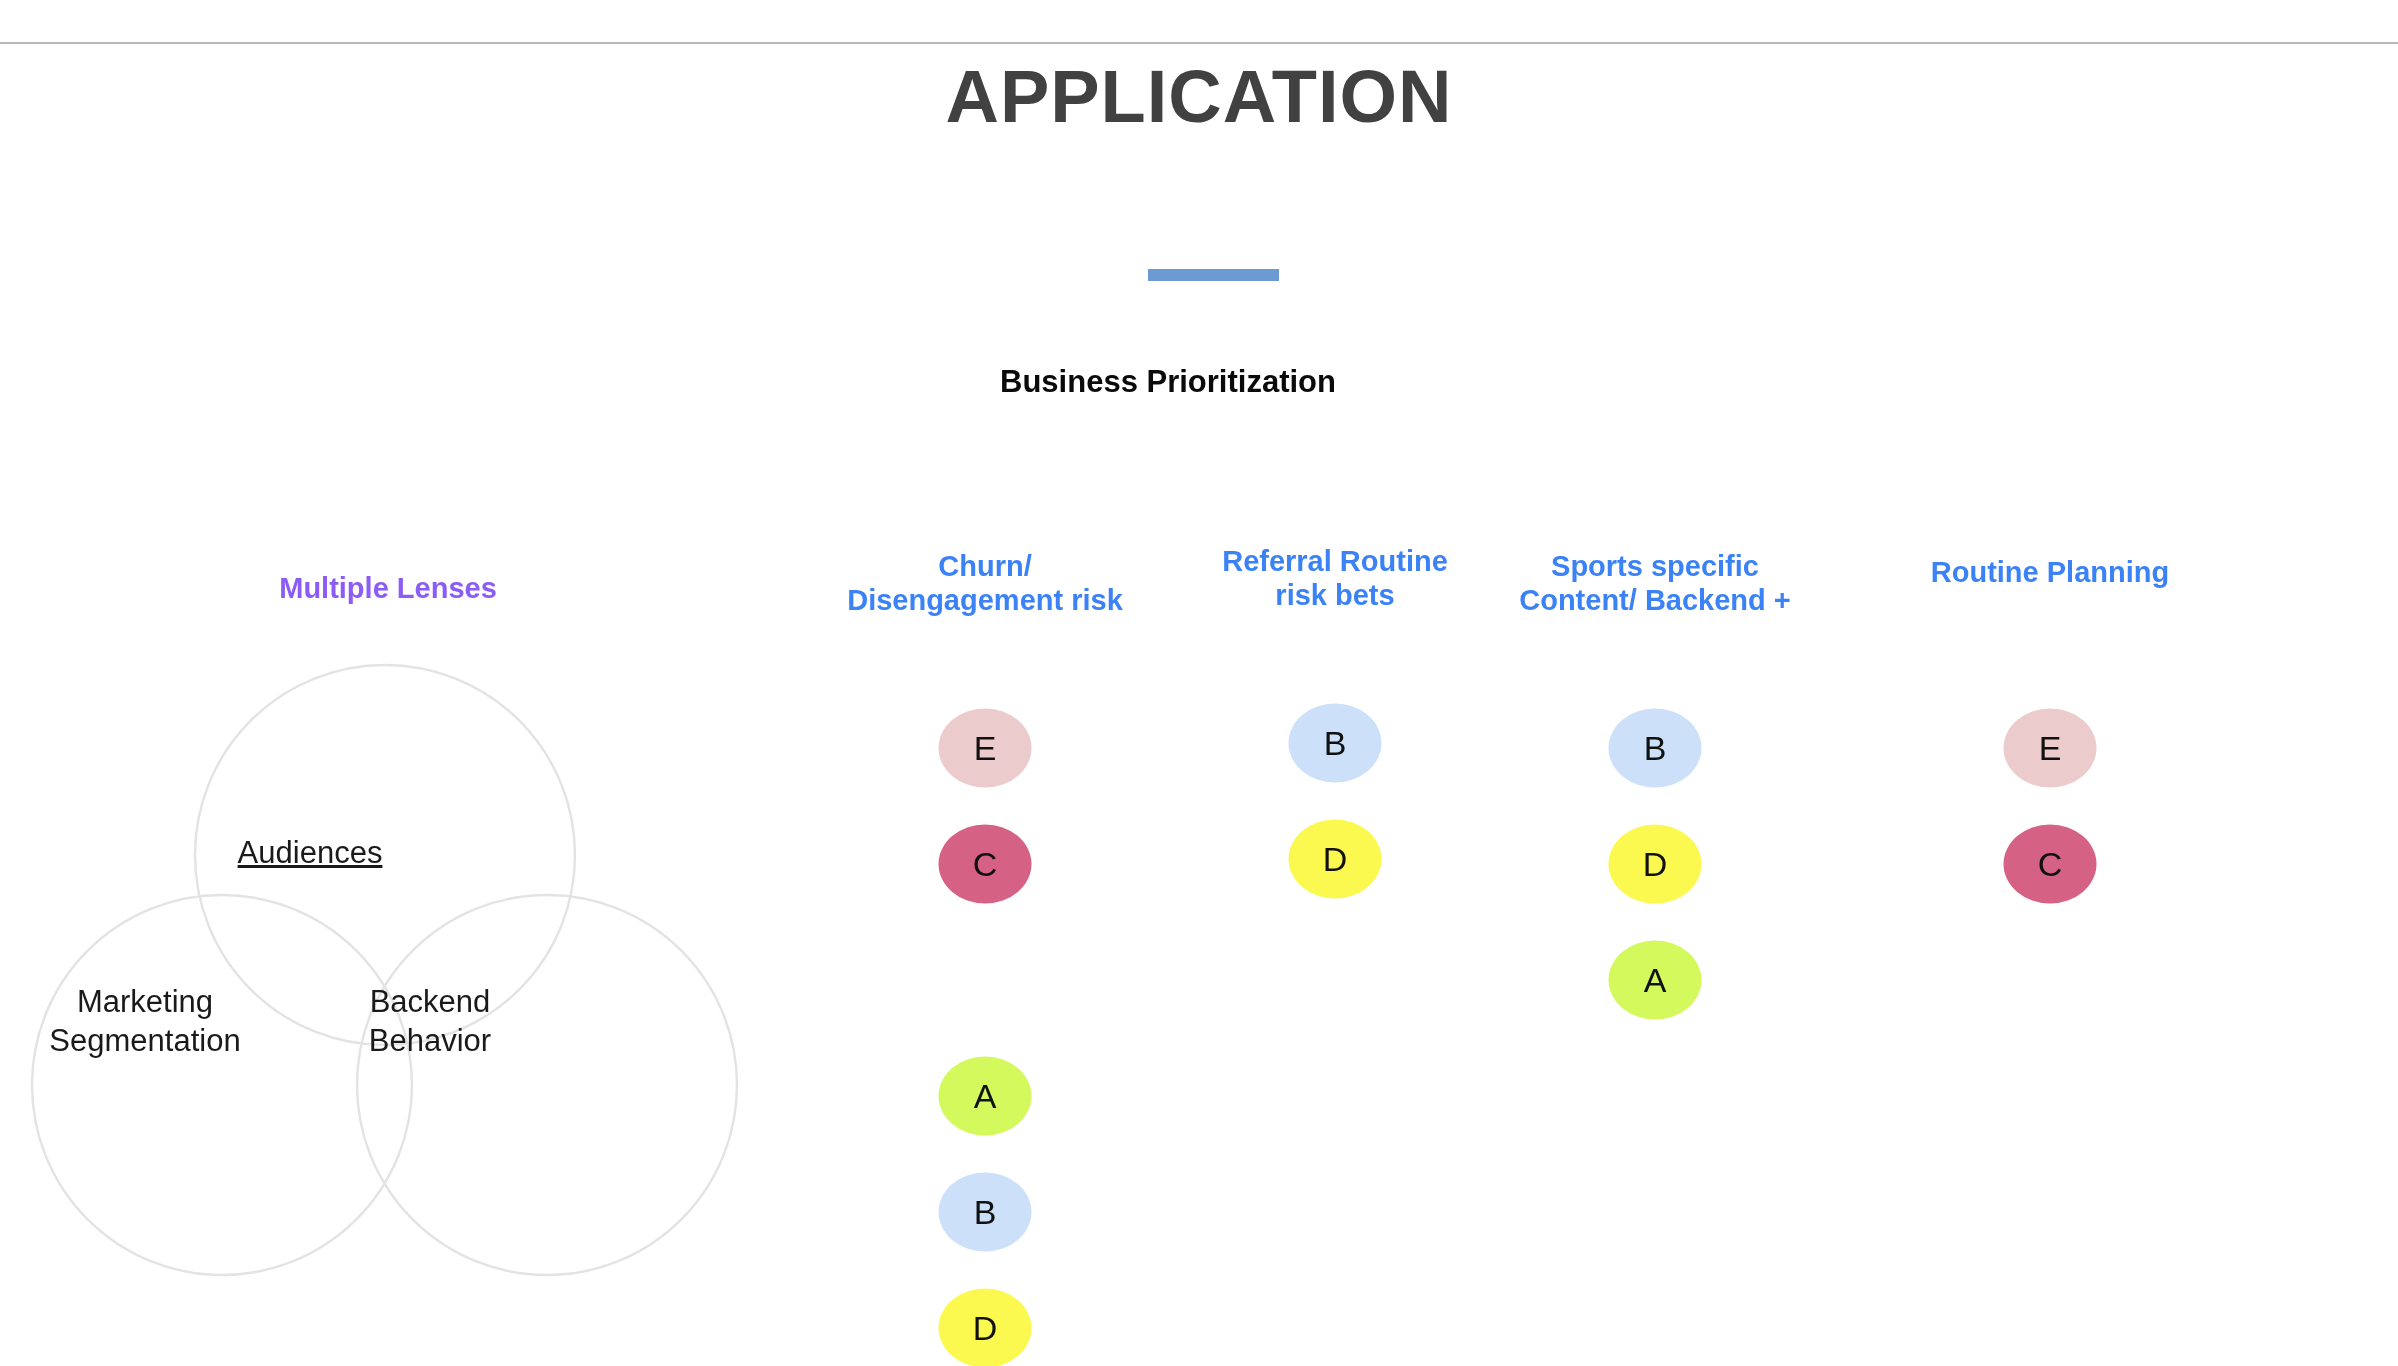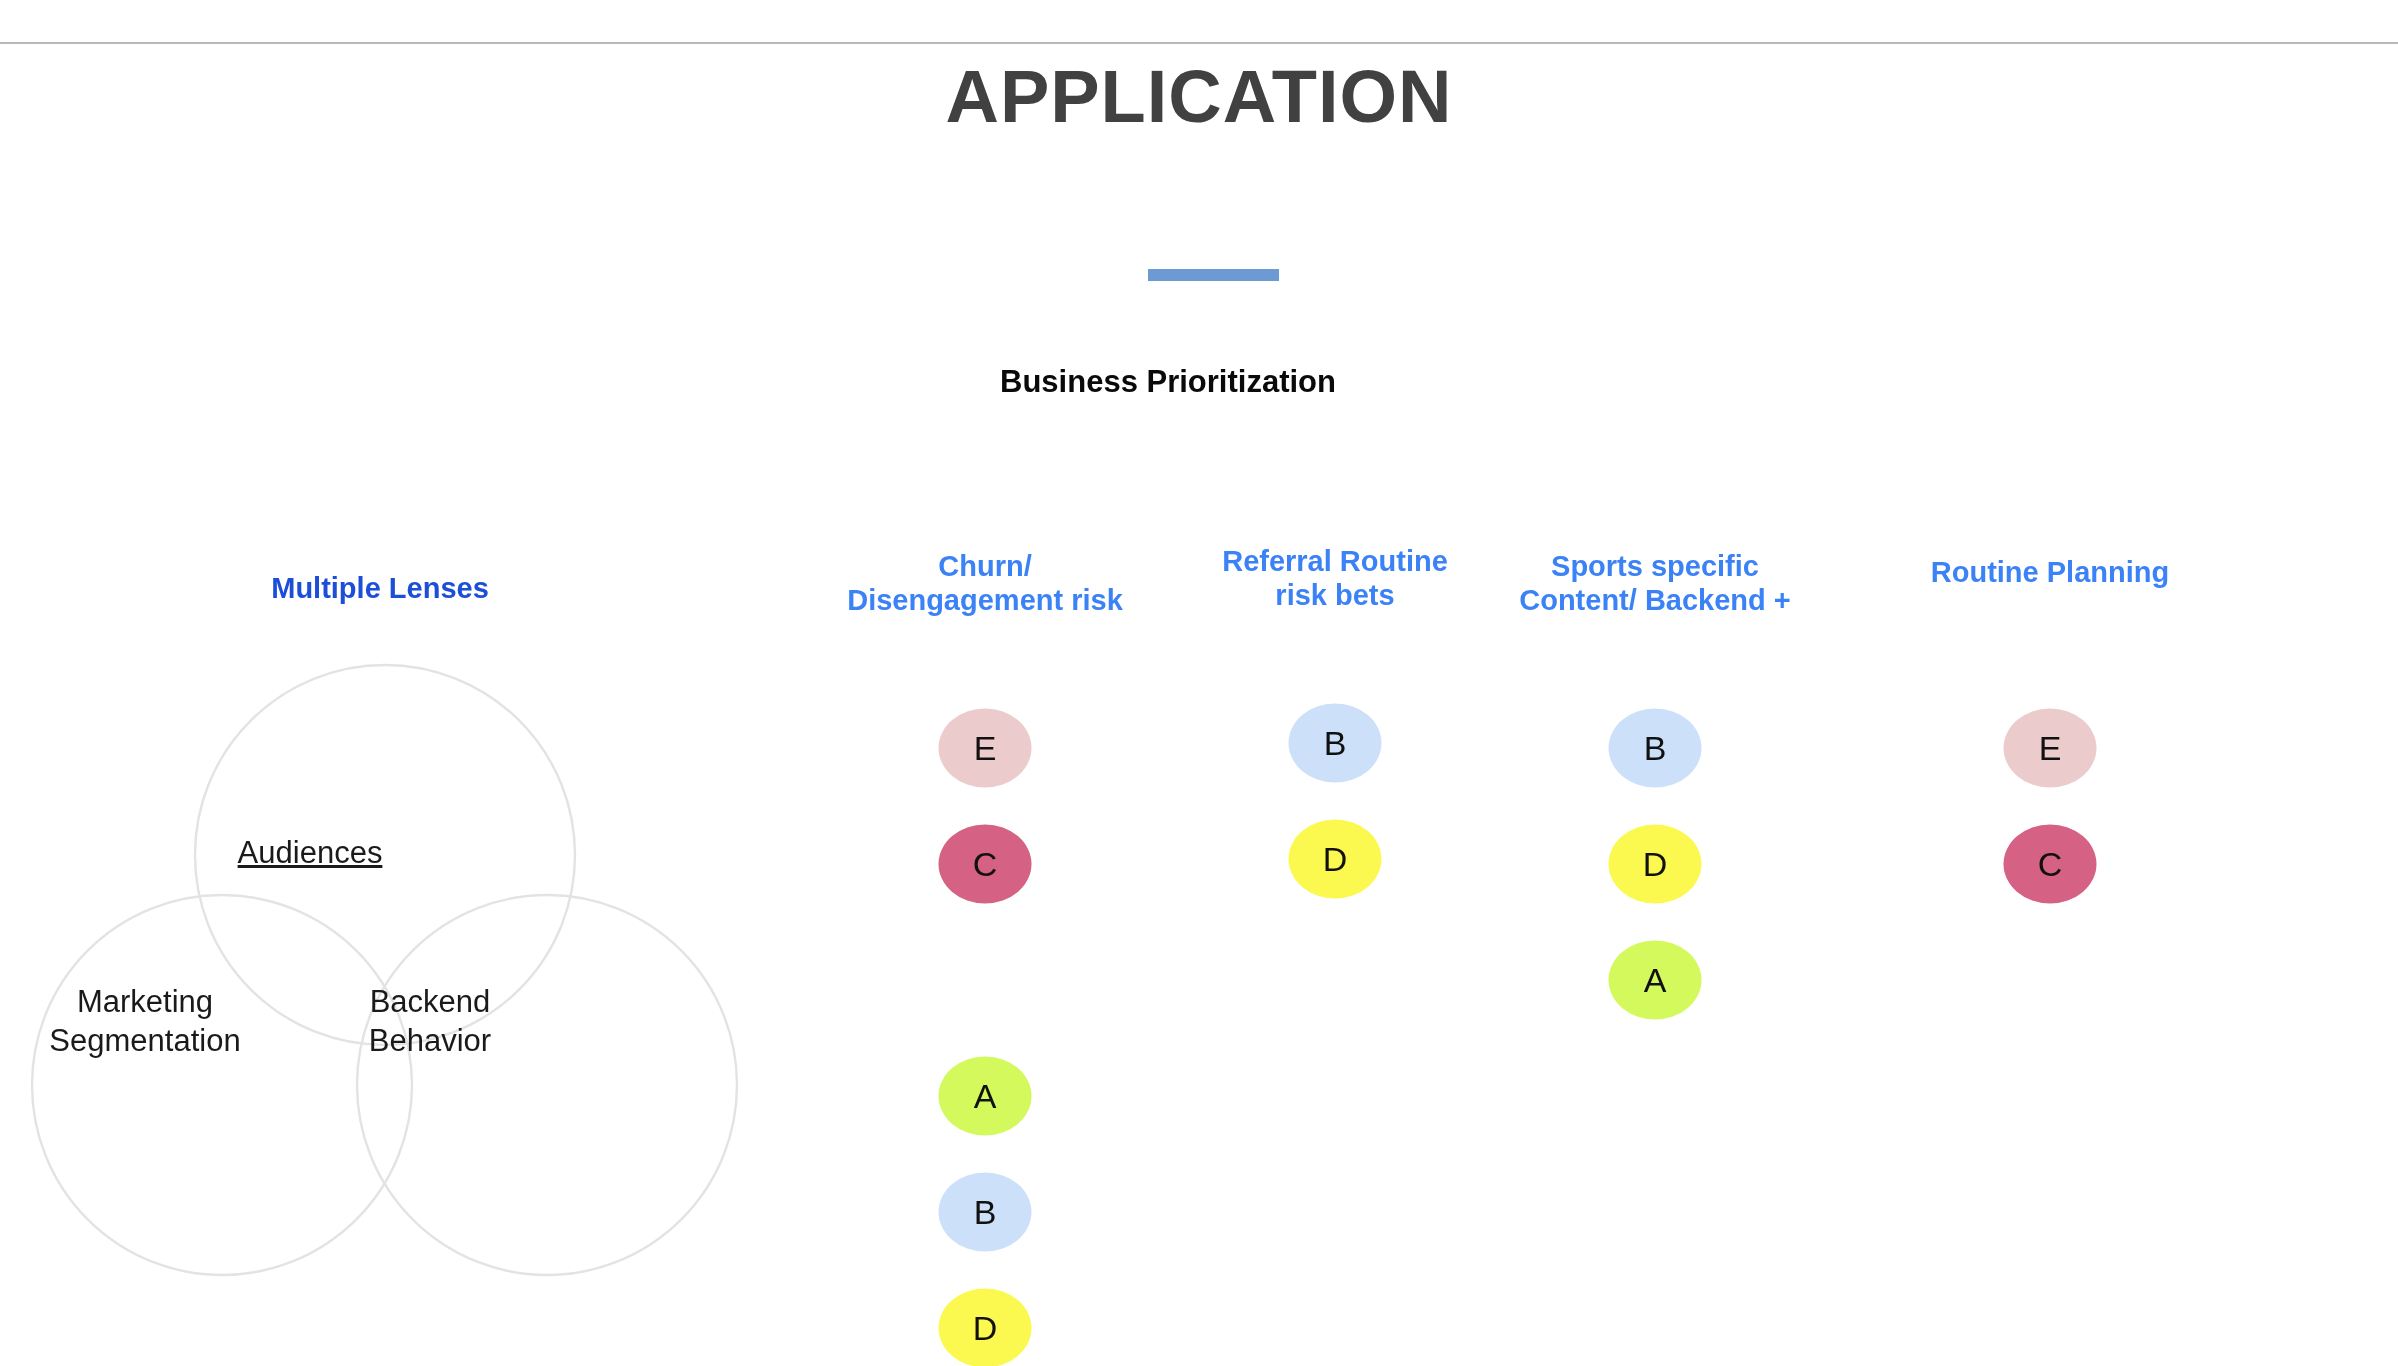--- a/index.html
+++ b/index.html
@@ -67,21 +67,22 @@
     left: 0px; top: 510px;
     width: 760px; height: 760px;
   }
   .venn-heading {
     position: absolute;
     left: 0; top: 22px;
     width: 760px;
     text-align: center;
     font-size: 29px;
     font-weight: bold;
-    color: #1d4ed8;
+    color: #8b5cf6;
+    padding-left: 8px;
   }
   .venn-svg {
     position: absolute;
     left: 0; top: 0;
     width: 760px; height: 760px;
   }
   .venn-label {
     position: absolute;
     text-align: center;
     font-size: 31px;

